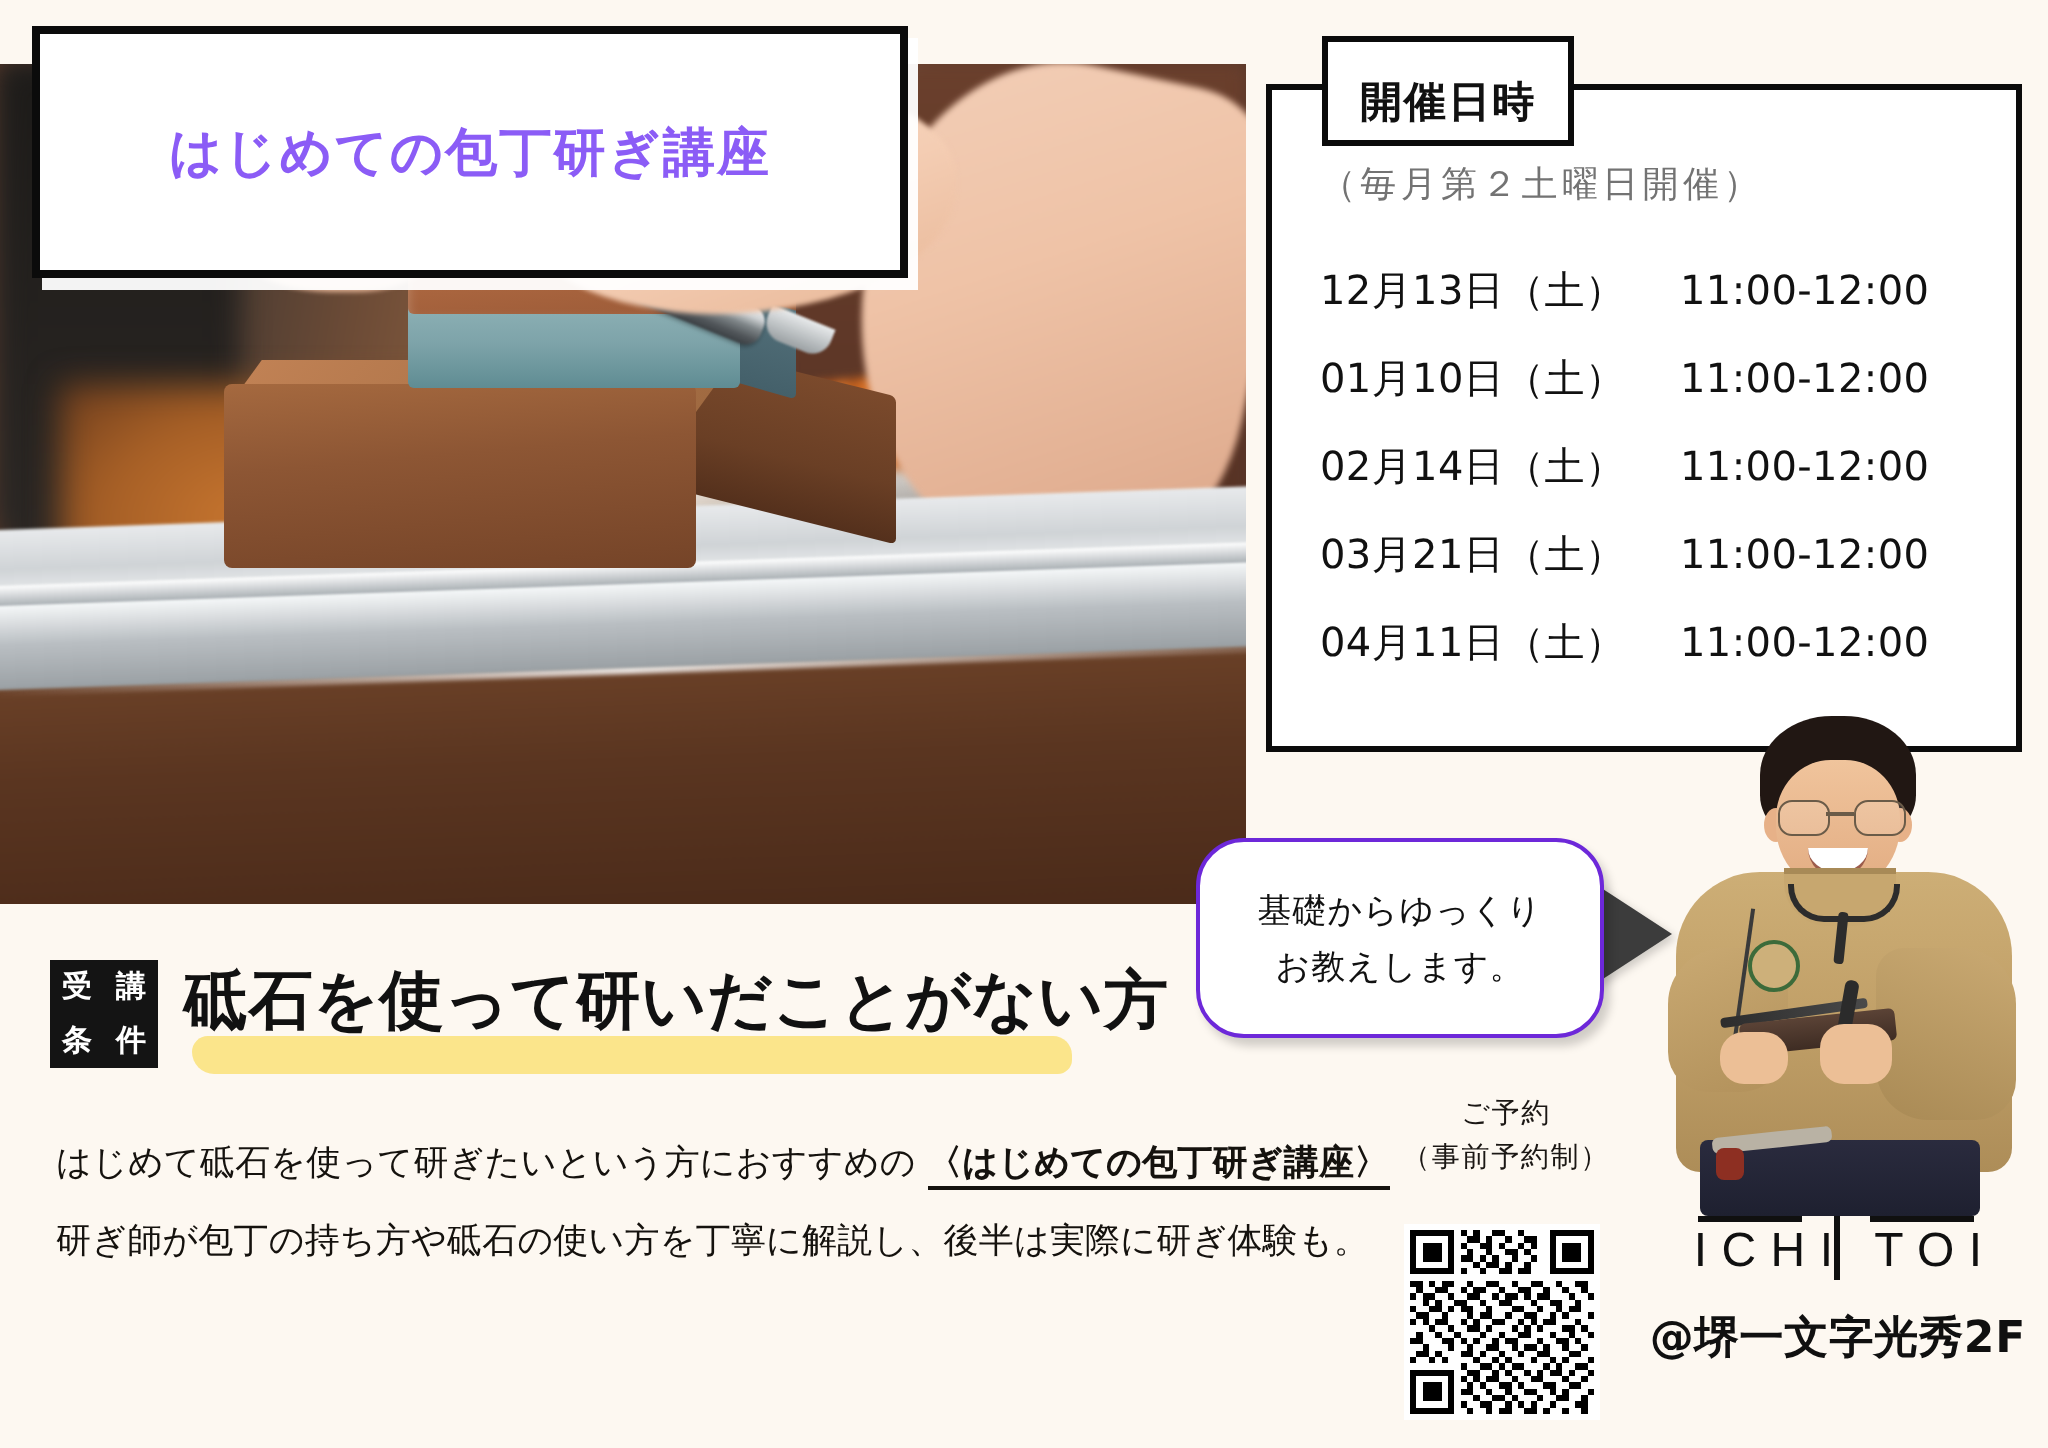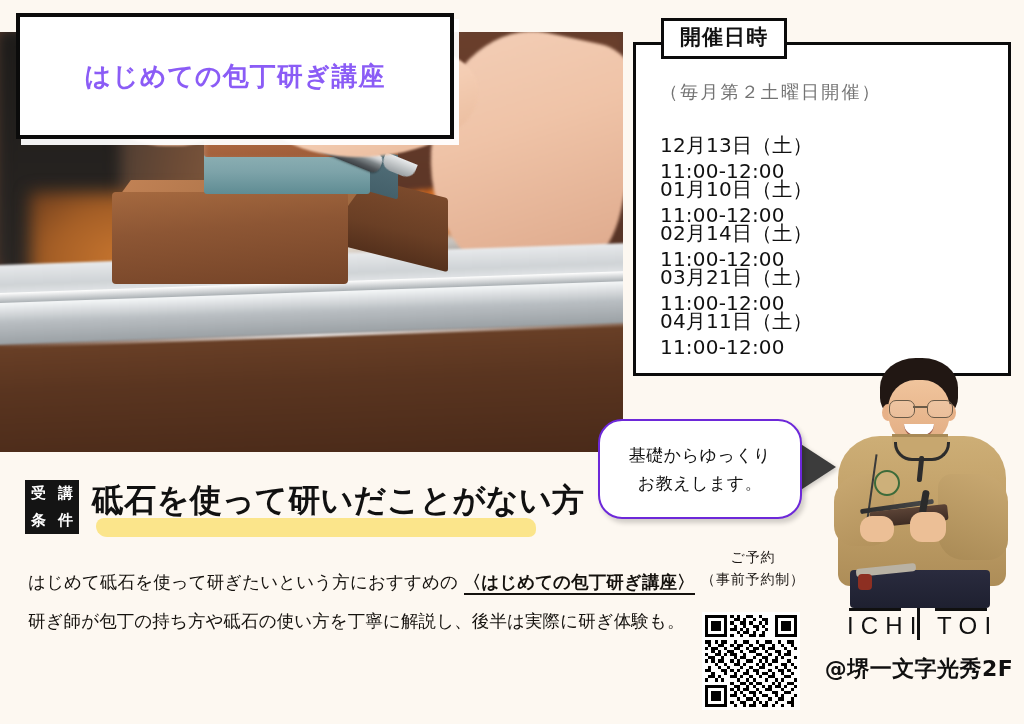--- a/index.html
+++ b/index.html
@@ -195,21 +195,21 @@
     left: 633px; top: 42px;
     width: 372px; height: 328px;
     background: #ffffff;
     border: 3px solid #0b0b0b;
   }
   .sched-tab {
     position: absolute;
     left: 661px; top: 18px;
     background: #ffffff;
     border: 3px solid #0b0b0b;
-    padding: 2px 16px 5px;
+    padding: 16px 16px 5px;
     font-size: 21px;
     font-weight: 700;
     letter-spacing: .05em;
     color: #111;
     font-family: "DejaVu Sans", "Liberation Sans", sans-serif;
     z-index: 3;
   }
   .sched-sub {
     position: absolute;
     left: 660px; top: 80px;
@@ -224,21 +224,20 @@
     width: 330px;
   }
   .sched-row {
     display: flex;
     align-items: baseline;
     height: 44px;
     font-size: 20px;
     font-family: "DejaVu Sans", "Liberation Sans", sans-serif;
     color: #111;
     letter-spacing: .01em;
-    flex-direction: column;
   }
   .sched-date { width: 180px; white-space: nowrap; }
   .sched-time { white-space: nowrap; }
 
   
   .bubble {
     position: absolute;
     left: 598px; top: 419px;
     width: 200px; height: 96px;
     background: #ffffff;

